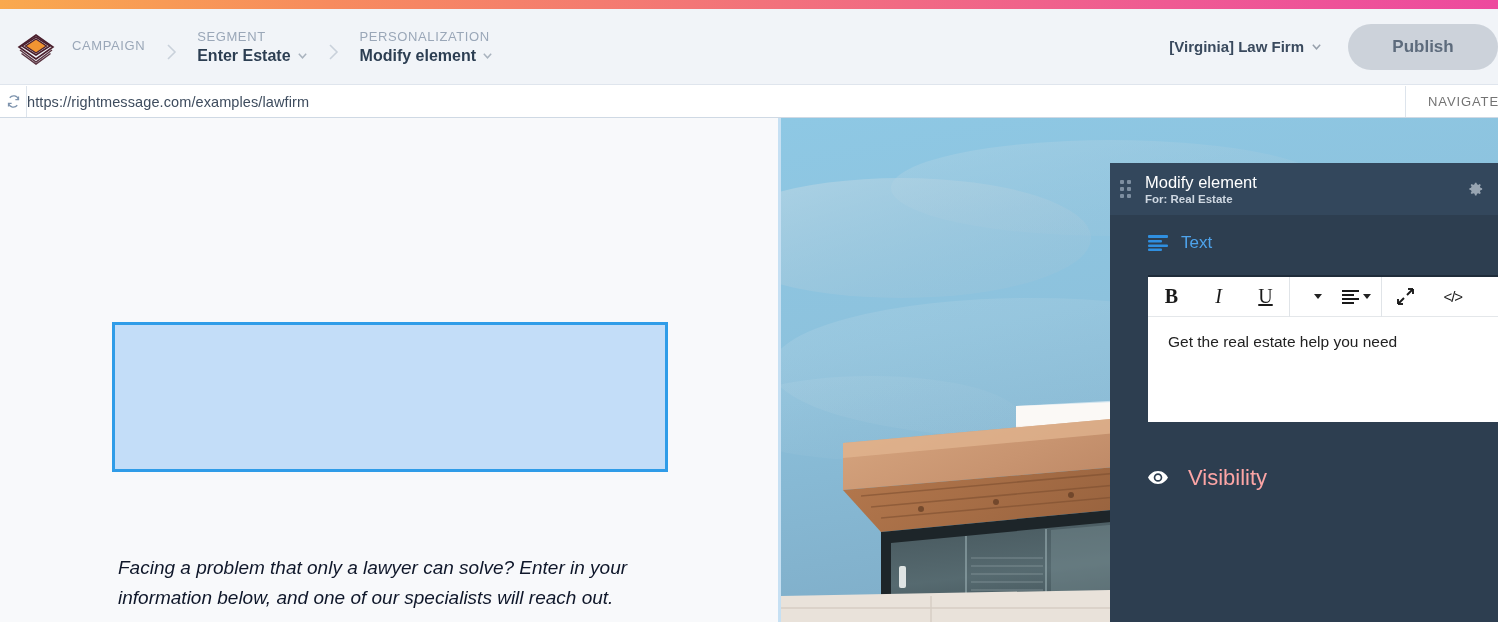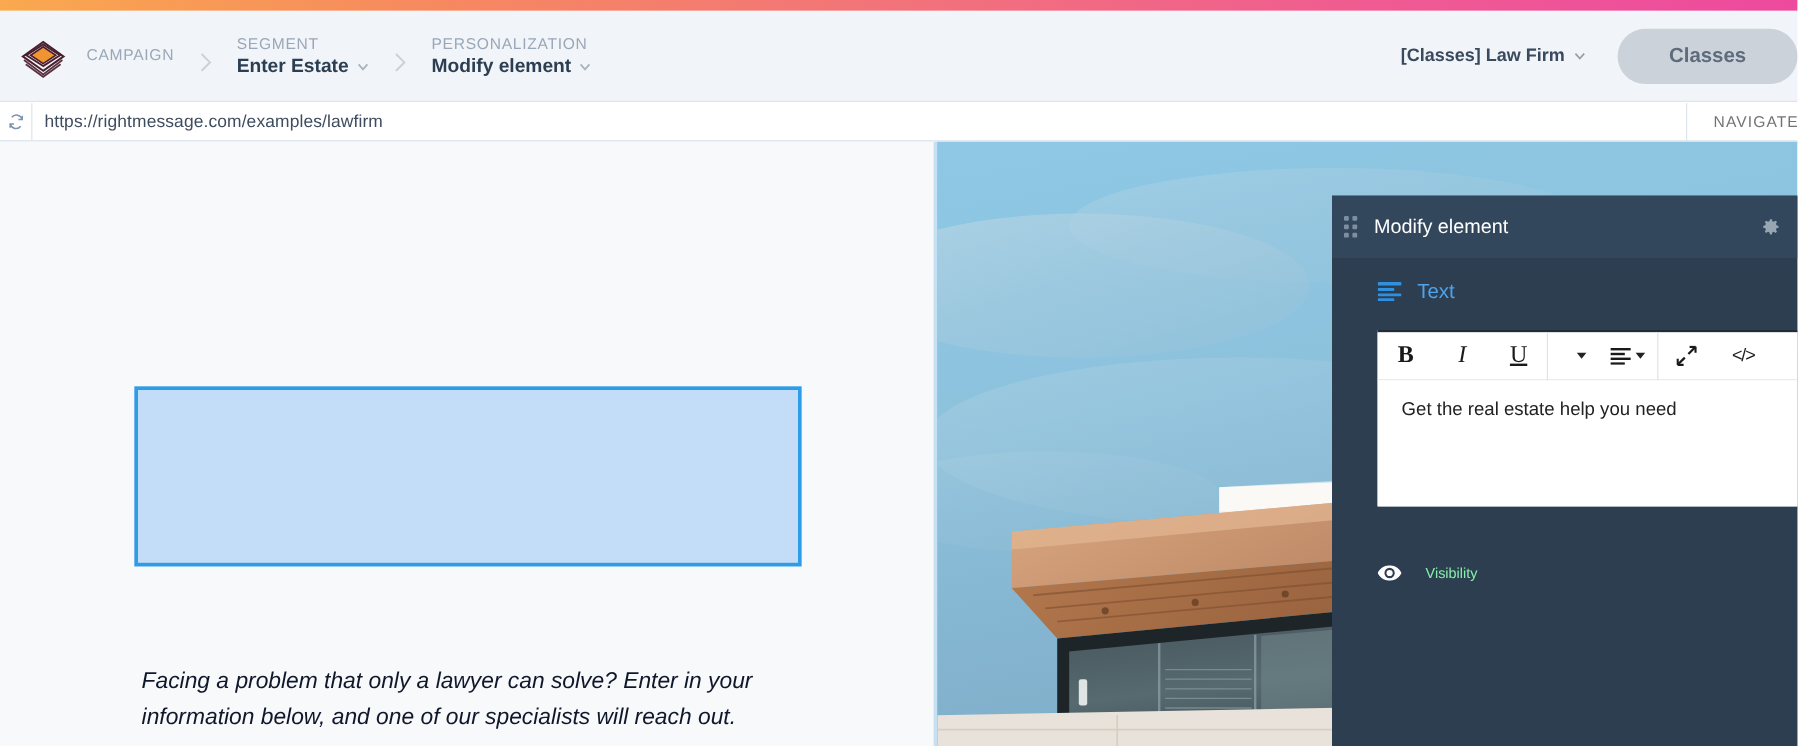--- a/index.html
+++ b/index.html
@@ -50,21 +50,21 @@
 
   
   .url-bar {
     position: absolute; top: 86px; left: 0; width: 1498px; height: 32px;
     background: #ffffff; border-bottom: 1px solid #cfd9e4;
     display: flex; align-items: stretch;
   }
   .url-reload { width: 26px; display: flex; align-items: center; justify-content: center; }
   .url-input-cell {
     flex: 1 1 auto; display: flex; align-items: center;
-    border-left: 1px solid #dde4ec; padding-left: 10px;
+    border-left: 1px solid #dde4ec; padding-left: 0;
   }
   .url-text { font-size: 14.5px; color: #3e4c5e; letter-spacing: .1px; }
   .navigate-cell {
     width: 93px; border-left: 1px solid #dde4ec; display: flex; align-items: center;
     gap: 8px; padding-left: 14px; overflow: hidden;
   }
   .navigate-label { font-size: 13px; letter-spacing: .9px; color: #737373; white-space: nowrap; }
 
   
   .canvas { position: absolute; top: 118px; left: 0; width: 1498px; height: 504px; background: #f8f9fb; overflow: hidden; }
@@ -118,21 +118,21 @@
   .tb-btn b { font-weight: 700; }
   .tb-btn i { font-style: italic; }
   .tb-btn u { text-decoration: underline; }
   .tb-sep { width: 1px; height: 40px; background: #e0e4e8; }
   .tb-group { display: flex; align-items: center; gap: 4px; padding: 0 10px; height: 40px; }
   .tb-caret { width: 0; height: 0; border-left: 4px solid transparent; border-right: 4px solid transparent; border-top: 5px solid #222; }
   .editor-area { height: 105px; padding: 16px 0 0 20px; background: #fff; }
   .editor-text { font-size: 15.5px; color: #222; }
 
   .opt-row { display: flex; align-items: center; gap: 20px; height: 51px; padding-left: 38px; }
-  .opt-label { font-size: 12px; color: #86efac; }
+  .opt-label { font-size: 22px; color: #fca5a5; }
   .opt-icon { width: 20px; display: flex; justify-content: center; }
   .spacer-30 { height: 30px; }
 </style>
 </head>
 <body>
 
 <div id="app">
 
   <div class="gradient-bar"></div>
 
@@ -189,26 +189,26 @@
           <svg class="caret" viewBox="0 0 12 12">
               <path d="M2 4 L6 8.5 L10 4" stroke="#6f7e90" stroke-width="1.6" fill="none"></path>
             </svg>
         </div>
       </div>
 
     </div>
 
     <div class="header-right">
       <div class="account">
-        <span>[Classes] Law Firm</span>
+        <span>[Virginia] Law Firm</span>
         <svg class="caret" viewBox="0 0 12 12">
             <path d="M2 4 L6 8.5 L10 4" stroke="#4c5b6d" stroke-width="1.6" fill="none"></path>
           </svg>
       </div>
-      <div class="publish-btn">Classes</div>
+      <div class="publish-btn">Publish</div>
     </div>
 
   </div>
 
   <div class="url-bar">
     <div class="url-reload">
       <svg width="15" height="15" viewBox="0 0 24 24" fill="none" stroke="#7d93ad" stroke-width="2">
         <path d="M20 9a8 8 0 00-14-3"></path>
           <path d="M4 15a8 8 0 0014 3"></path>
         <path d="M20 4v5h-5"></path>
@@ -372,20 +372,21 @@
       <div class="drag-handle">
         <i></i>
           <i></i>
           <i></i>
           <i></i>
           <i></i>
           <i></i>
       </div>
       <div class="panel-titles">
         <div class="panel-title">Modify element</div>
+        <div class="panel-sub">For: Real Estate</div>
       </div>
       <svg class="gear-lg" viewBox="0 0 24 24" fill="#c4cdd7">
         <path d="M12 8.4a3.6 3.6 0 100 7.2 3.6 3.6 0 000-7.2zm0 5.4a1.8 1.8 0 110-3.6 1.8 1.8 0 010 3.6z"></path>
         <path d="M21.5 13v-2l-2.3-.6a7.6 7.6 0 00-.7-1.7l1.3-2-1.5-1.5-2 1.3a7.6 7.6 0 00-1.7-.7L14 3.5h-2l-.6 2.3a7.6 7.6 0 00-1.7.7l-2-1.3L6.2 6.7l1.3 2a7.6 7.6 0 00-.7 1.7L4.5 11v2l2.3.6c.2.6.4 1.2.7 1.7l-1.3 2 1.5 1.5 2-1.3c.5.3 1.1.5 1.7.7l.6 2.3h2l.6-2.3c.6-.2 1.2-.4 1.7-.7l2 1.3 1.5-1.5-1.3-2c.3-.5.5-1.1.7-1.7l2.3-.6z"></path>
       </svg>
     </div>
 
     <div class="panel-body">
 
       <div class="section-head">

